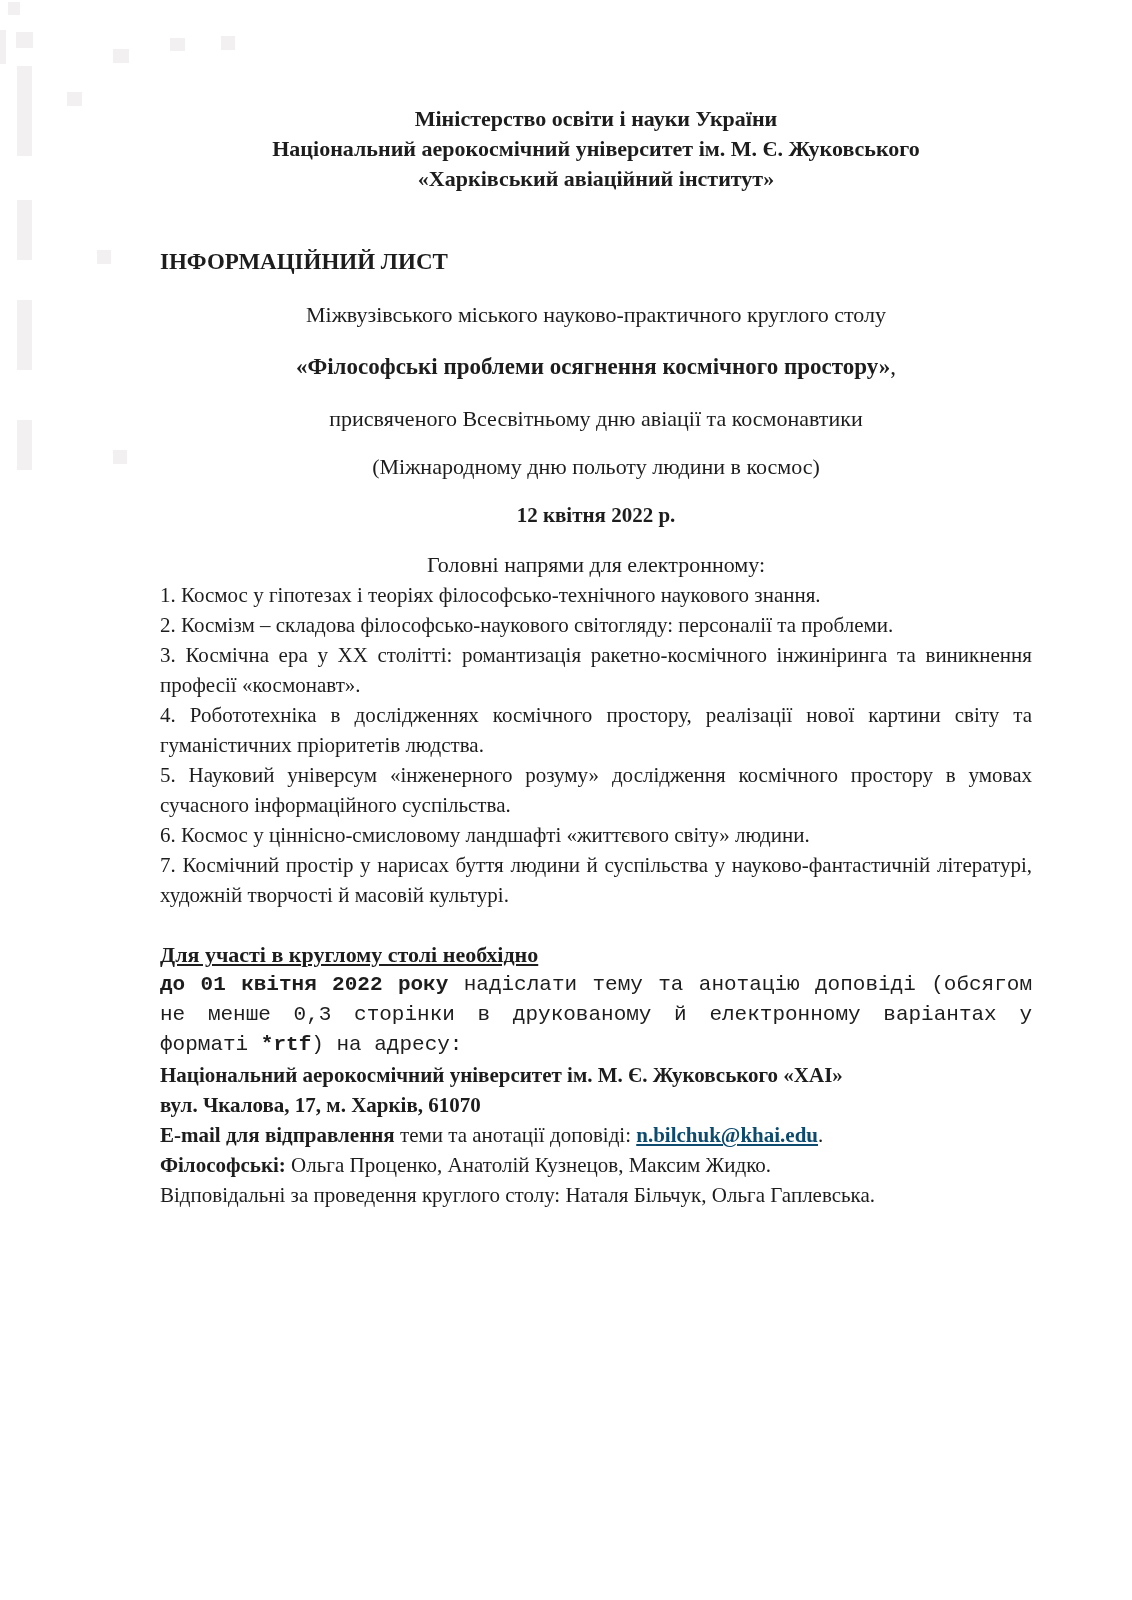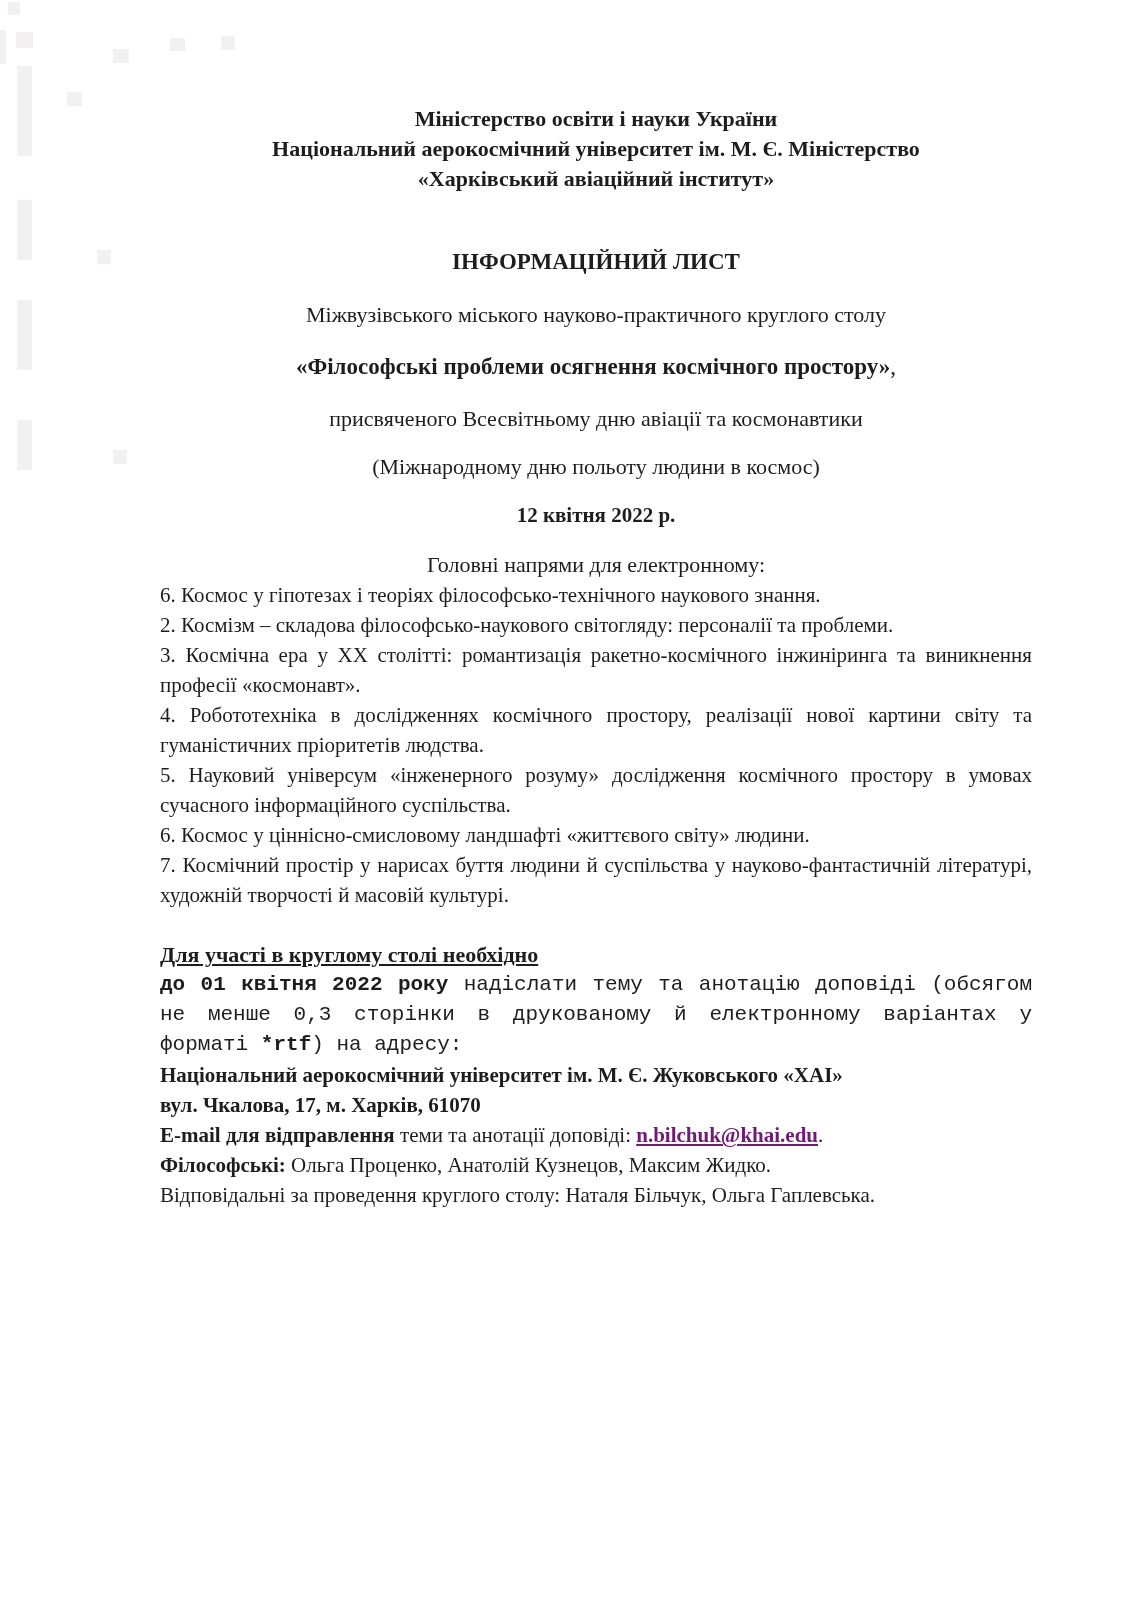--- a/index.html
+++ b/index.html
@@ -30,21 +30,20 @@
   .header-line {
     font-weight: bold;
     font-size: 22px;
     line-height: 30px;
     text-align: center;
   }
   .doc-title {
     font-weight: bold;
     font-size: 23px;
     line-height: 30px;
-    text-align: center;
     margin-top: 53px;
   }
   .sub-line {
     font-size: 22px;
     line-height: 30px;
     text-align: center;
     margin-top: 22px;
   }
   .sub-line.first { margin-top: 23px; }
   .sub-line.tight { margin-top: 18px; }
@@ -88,21 +87,21 @@
     margin: 0;
     font-family: Liberation Mono, monospace;
   }
   .part-line {
     font-size: 21px;
     line-height: 30px;
     margin: 0;
   }
   .bold { font-weight: bold; }
   a.email-link {
-    color: #701a75;
+    color: #0c4a6e;
     font-weight: bold;
     text-decoration: underline;
   }
 </style>
 </head>
 <body>
 
 <div class="doc">
 
   <div class="art" style="left:8px;  top:2px;   width:12px; height:13px;"></div>
@@ -113,33 +112,33 @@
   <div class="art" style="left:17px; top:300px; width:15px; height:70px;"></div>
   <div class="art" style="left:17px; top:420px; width:15px; height:50px;"></div>
   <div class="art" style="left:67px; top:92px;  width:15px; height:14px;"></div>
   <div class="art" style="left:113px;top:49px;  width:16px; height:14px;"></div>
   <div class="art" style="left:170px;top:38px;  width:15px; height:13px;"></div>
   <div class="art" style="left:221px;top:36px;  width:14px; height:14px;"></div>
   <div class="art" style="left:97px; top:250px; width:14px; height:14px;"></div>
   <div class="art" style="left:113px;top:450px; width:14px; height:14px;"></div>
 
   <div class="header-line">Міністерство освіти і науки України</div>
-  <div class="header-line">Національний аерокосмічний університет ім. М. Є. Міністерство</div>
+  <div class="header-line">Національний аерокосмічний університет ім. М. Є. Жуковського</div>
   <div class="header-line">«Харківський авіаційний інститут»</div>
 
   <div class="doc-title">ІНФОРМАЦІЙНИЙ ЛИСТ</div>
 
   <div class="sub-line first">Міжвузівського міського науково-практичного круглого столу</div>
   <div class="topic-line"><b>«Філософські проблеми осягнення космічного простору»</b><span>,</span></div>
   <div class="sub-line">присвяченого Всесвітньому дню авіації та космонавтики</div>
   <div class="sub-line tight">(Міжнародному дню польоту людини в космос)</div>
   <div class="date-line">12 квітня 2022 р.</div>
 
   <div class="agenda-heading">Головні напрями для електронному:</div>
-  <p class="agenda-item">6. Космос у гіпотезах і теоріях філософсько-технічного наукового знання.</p>
+  <p class="agenda-item">1. Космос у гіпотезах і теоріях філософсько-технічного наукового знання.</p>
   <p class="agenda-item">2. Космізм – складова філософсько-наукового світогляду: персоналії та проблеми.</p>
   <p class="agenda-item">3. Космічна ера у ХХ столітті:  романтизація ракетно-космічного інжиніринга та виникнення професії «космонавт».</p>
   <p class="agenda-item">4. Робототехніка в дослідженнях космічного простору, реалізації нової картини світу та гуманістичних пріоритетів людства.</p>
   <p class="agenda-item">5. Науковий універсум «інженерного розуму» дослідження космічного простору в умовах сучасного інформаційного суспільства.</p>
   <p class="agenda-item">6. Космос у ціннісно-смисловому ландшафті «життєвого світу» людини.</p>
   <p class="agenda-item">7. Космічний простір у нарисах буття людини й суспільства у науково-фантастичній літературі, художній творчості й масовій культурі.</p>
 
   <div class="participation">
     <div class="part-heading">Для участі в круглому столі необхідно</div>
     <p class="part-para"><span class="bold">до 01 квітня 2022 року</span><span> надіслати тему та анотацію доповіді (обсягом не менше 0,3 сторінки в друкованому й електронному варіантах у форматі </span><span class="bold">*rtf</span><span>) на адресу:</span></p>

